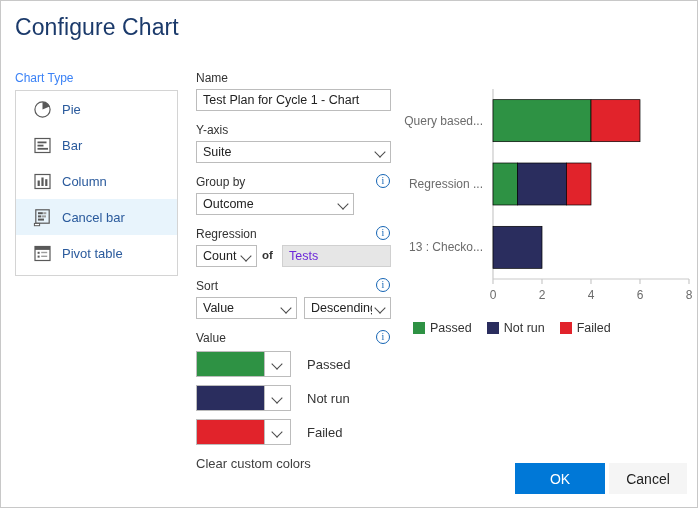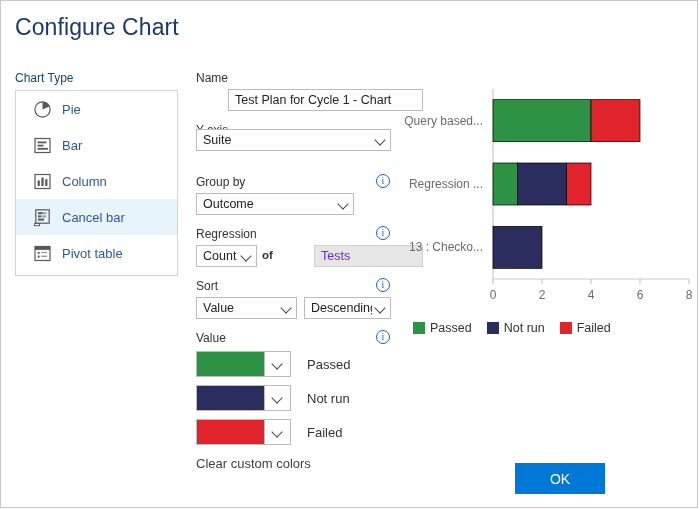--- a/index.html
+++ b/index.html
@@ -34,21 +34,21 @@
     letter-spacing: 0.1px;
     white-space: nowrap;
   }
 
   
   #chart-type-label {
     position: absolute;
     left: 14px;
     top: 70px;
     font-size: 12px;
-    color: #0c4a6e;
+    color: #3b82f6;
   }
   #chart-type-list {
     position: absolute;
     left: 14px;
     top: 89px;
     width: 163px;
     height: 186px;
     border: 1px solid #d4d4d4;
     background: #ffffff;
     box-sizing: border-box;
@@ -90,21 +90,20 @@
     box-sizing: border-box;
     border: 1px solid #bcbcbc;
     background: #ffffff;
     font-family: "Liberation Sans", sans-serif;
     font-size: 12.5px;
     color: #222222;
     padding: 0 6px;
     height: 22px;
     line-height: 20px;
     outline: none;
-    margin-left: 32px;
   }
   .txt-input.disabled {
     background: #e6e6e6;
     border-color: #d0d0d0;
     color: #6d28d9;
   }
   .sel-box {
     position: absolute;
     box-sizing: border-box;
     border: 1px solid #bcbcbc;
@@ -350,21 +349,21 @@
         </svg>
       </span>
       <span class="ct-label">Pivot table</span>
     </div>
   </div>
 
   <div class="field-label" style="left:195px; top:70px;">Name</div>
   <input class="txt-input" style="left: 195px; top: 88px; width: 195px;" id="name-input" value="Test Plan for Cycle 1 - Chart">
 
   <div class="field-label" style="left:195px; top:122px;">Y-axis</div>
-  <div class="sel-box" style="left:195px; top:128px; width:195px;">
+  <div class="sel-box" style="left:195px; top:140px; width:195px;">
     <span class="sel-text">Suite</span>
     <span class="chev"></span>
   </div>
 
   <div class="field-label" style="left:195px; top:174px;">Group by</div>
   <div class="info-icon" style="left:375px; top:173px;"></div>
   <div class="sel-box" style="left:195px; top:192px; width:158px;">
     <span class="sel-text">Outcome</span>
     <span class="chev"></span>
   </div>
@@ -453,14 +452,15 @@
       <span class="legend-swatch" id="legend-sw-1" style="background: rgb(42, 45, 94);"></span>
       <span class="legend-label">Not run</span>
     </span>
     <span class="legend-item">
       <span class="legend-swatch" id="legend-sw-2" style="background: rgb(225, 35, 43);"></span>
       <span class="legend-label">Failed</span>
     </span>
   </div>
 
   <button id="btn-ok">OK</button>
+  <button id="btn-cancel">Cancel</button>
 
 </div>
 
 </body></html>

